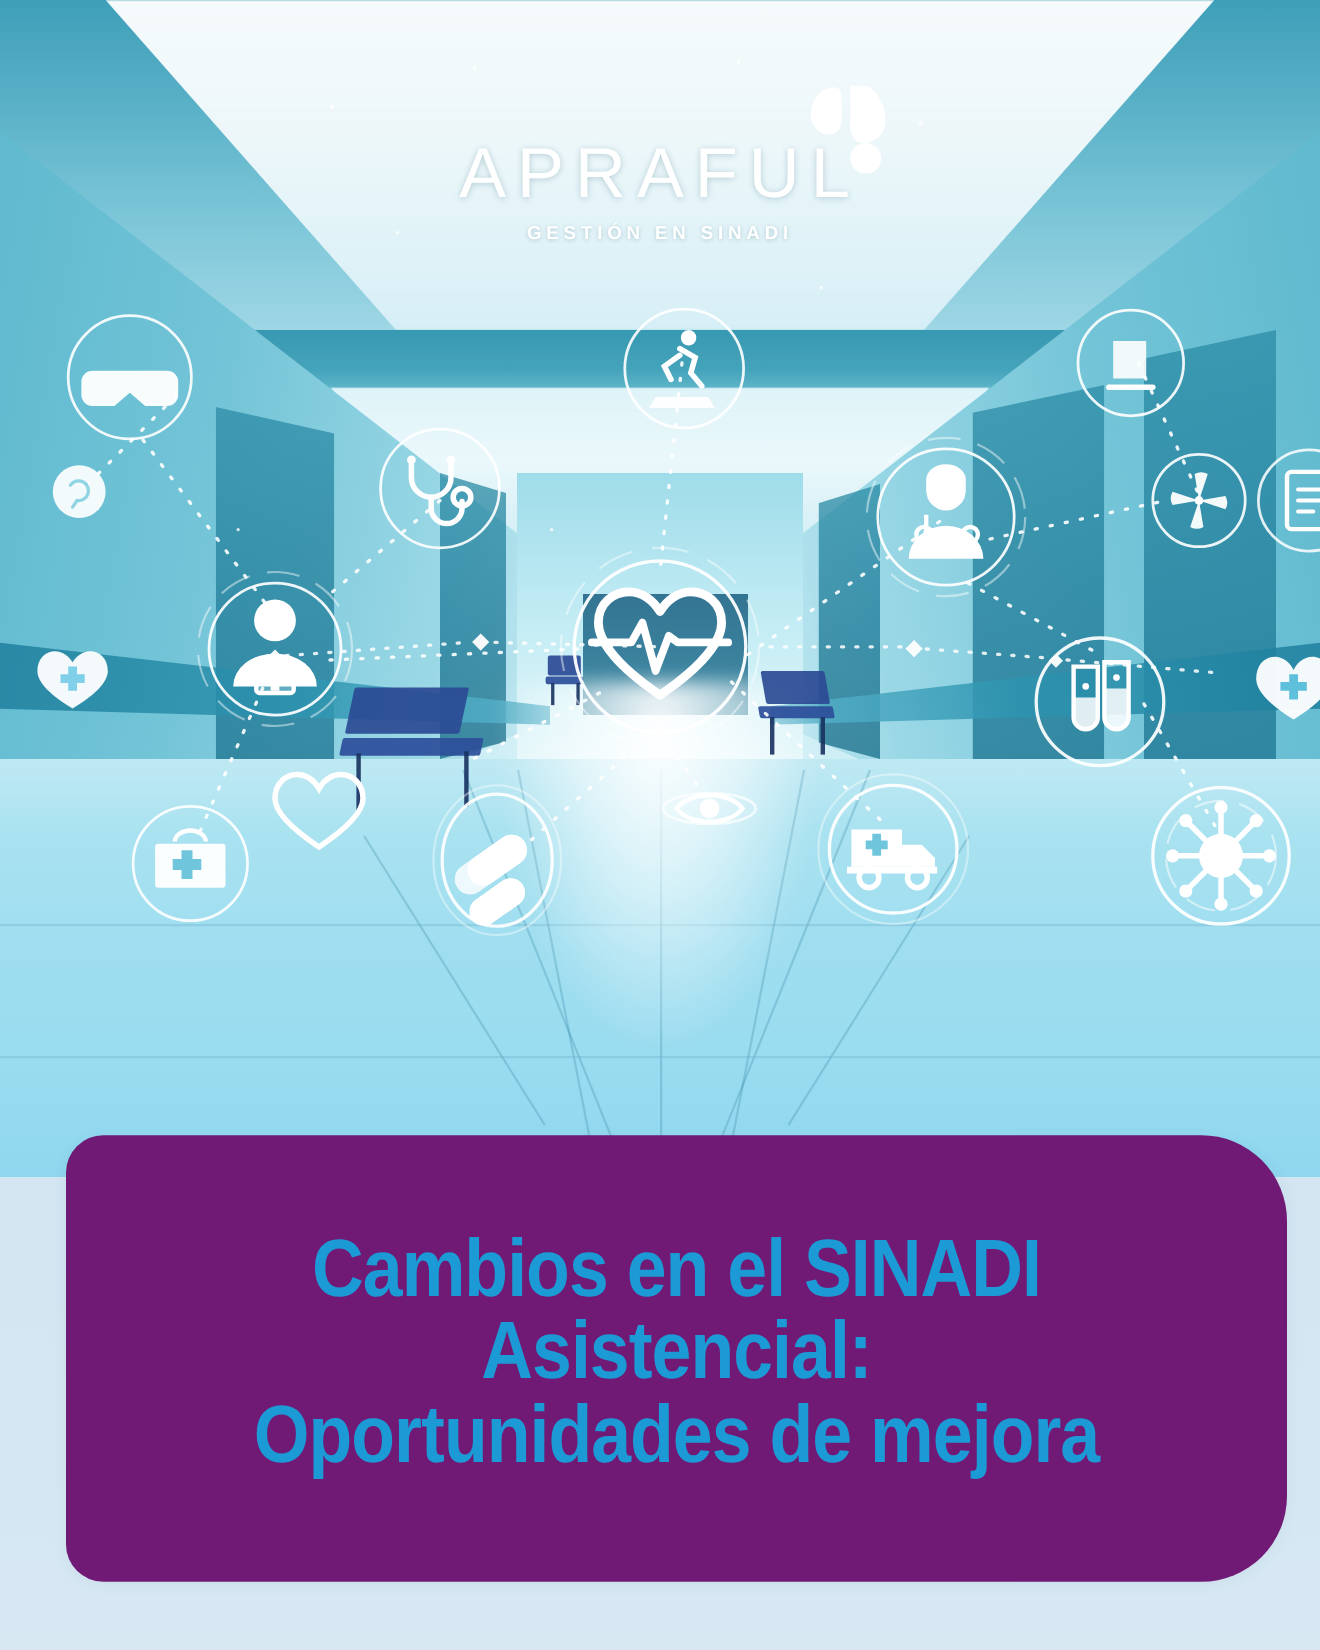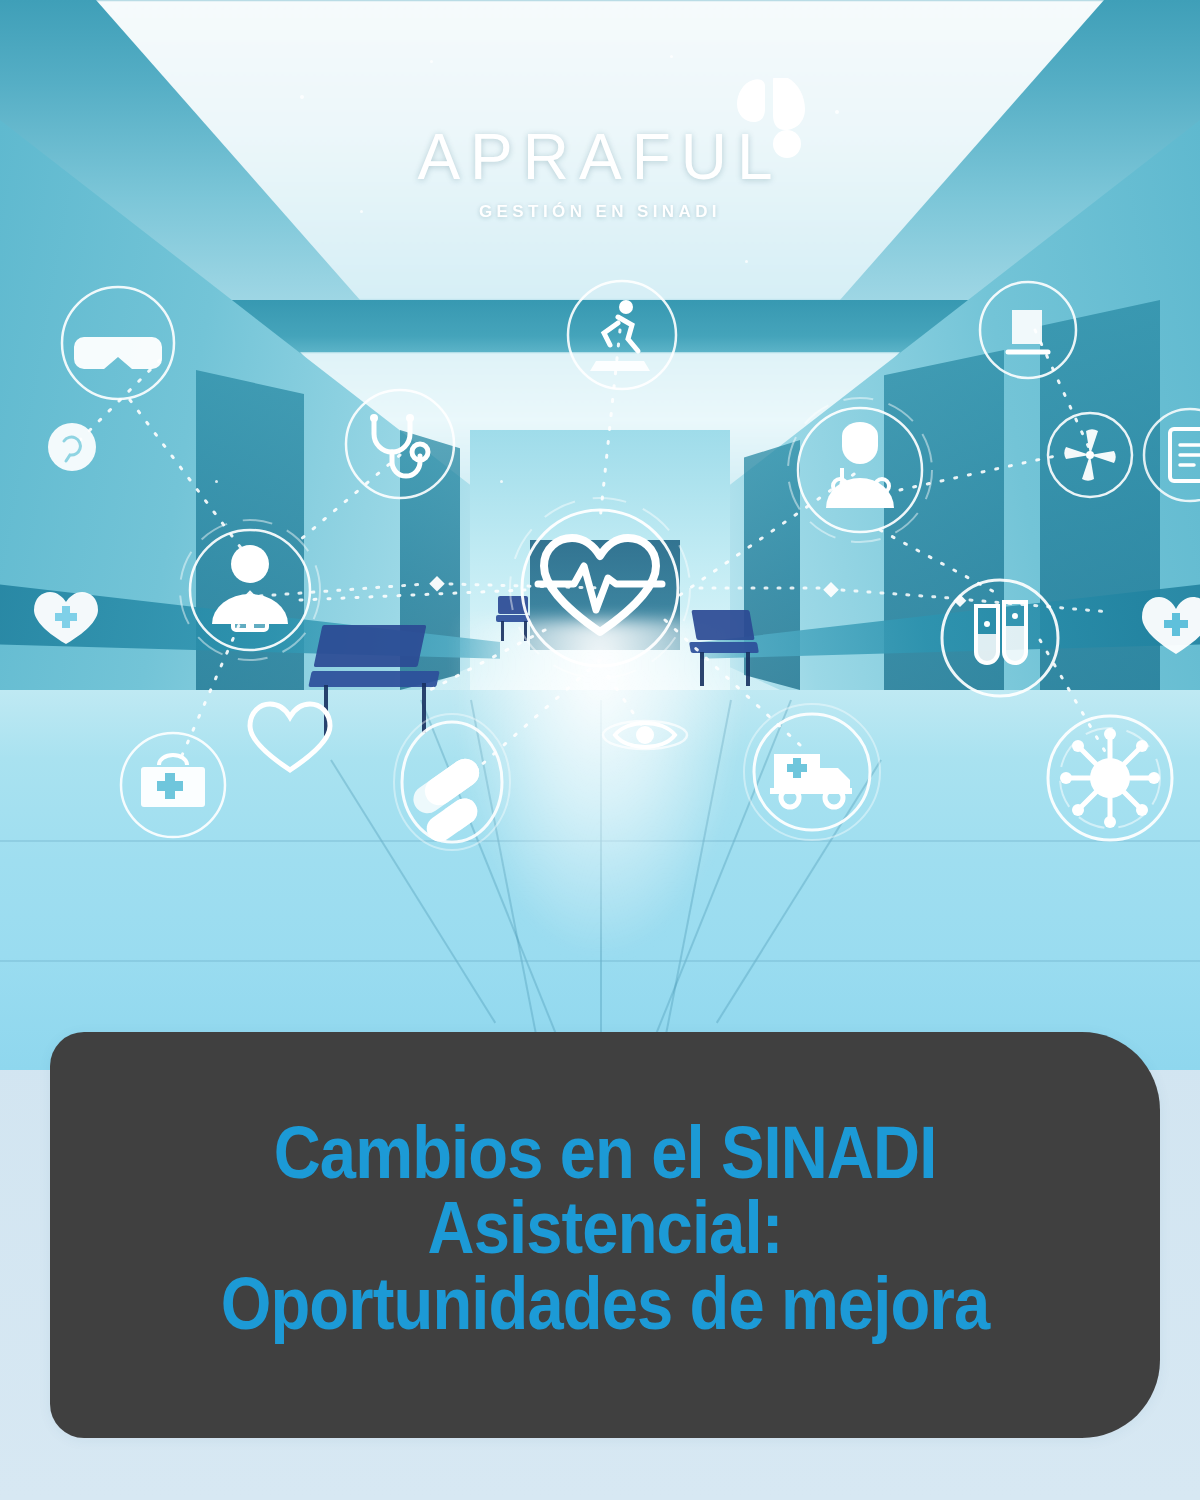--- a/index.html
+++ b/index.html
@@ -149,22 +149,22 @@
   .logo-sub{
     margin-top:13px;font-size:17px;letter-spacing:4.4px;font-weight:700;
     color:#ffffff;text-shadow:0 1px 4px rgba(20,80,100,.25);
   }
   .logo-mark{
     position:absolute;left:735px;top:78px;width:72px;height:80px;
   }
 
   
   .card{
-    position:absolute;left:50px;top:1032px;width:1110px;height:406px;
-    background:#404040;
+    position:absolute;left:60px;top:1032px;width:1110px;height:406px;
+    background:#701a75;
     border-radius:34px 78px 78px 34px;
     box-shadow:0 2px 14px rgba(40,90,120,.06);
     display:flex;align-items:center;justify-content:center;
   }
   .card-inner{width:100%;text-align:center;padding-bottom:14px;}
   .title-line{
     color:#1c9ad6;
     font-family:"Liberation Sans", sans-serif;
     font-weight:bold;
     font-size:74px;

